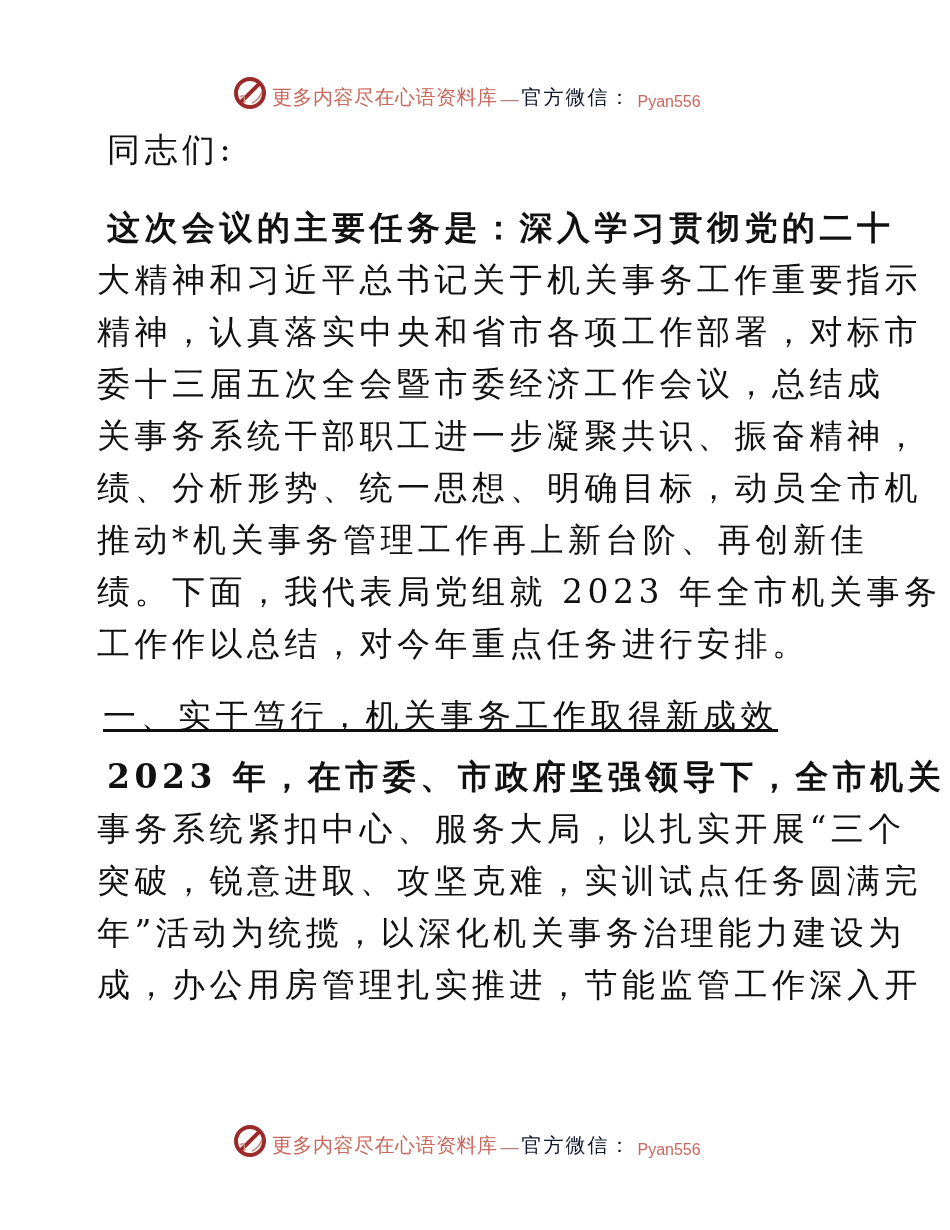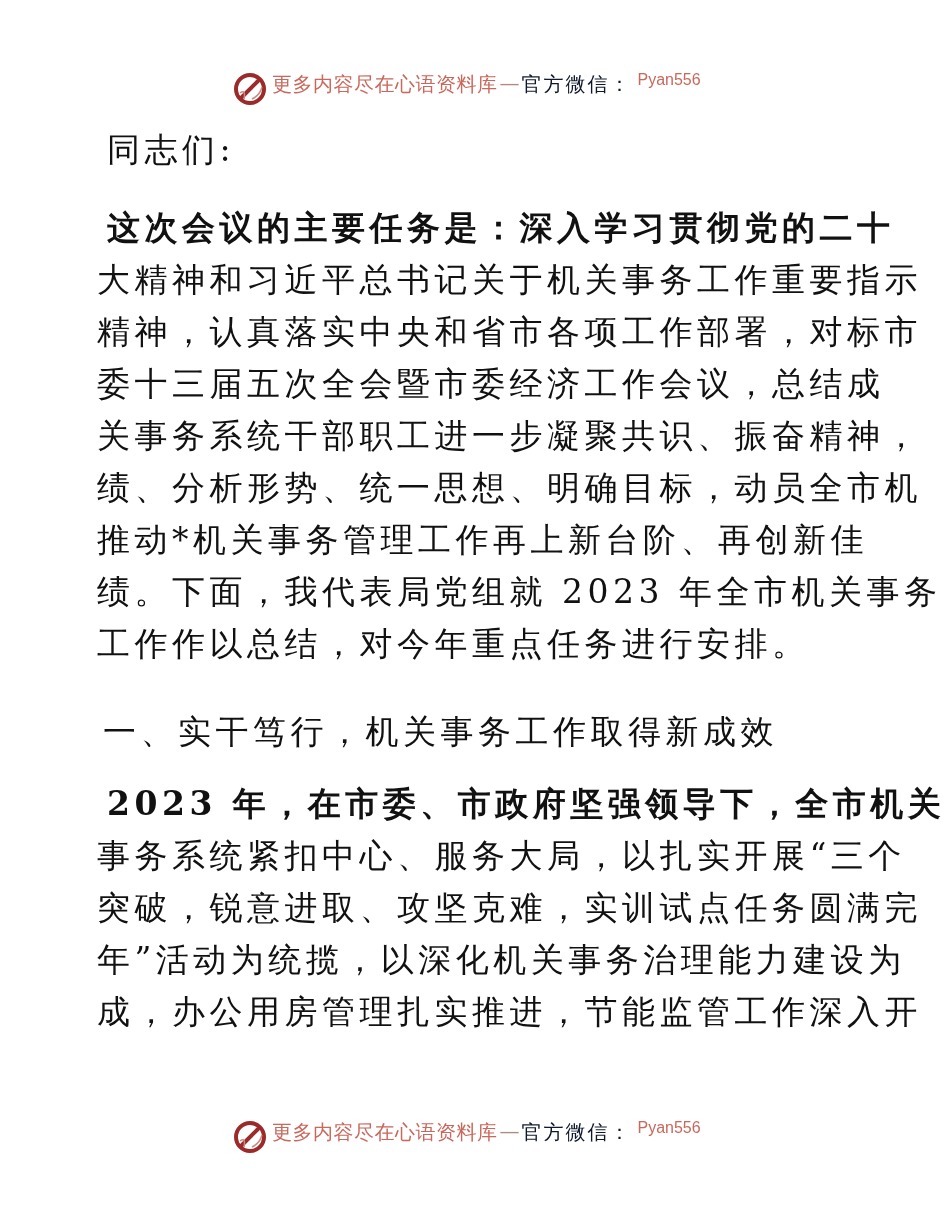--- a/index.html
+++ b/index.html
@@ -13,21 +13,21 @@
       position: relative;
       overflow: hidden;
       font-family: "DejaVu Serif", "Liberation Serif", serif;
       color: #111111;
     }
     .watermark {
       position: absolute;
       left: 232px;
       height: 40px;
       display: flex;
-      align-items: flex-start;
+      align-items: flex-end;
       white-space: nowrap;
     }
     .watermark.top { top: 71px; }
     .watermark.bottom { top: 1119px; }
     .wm-logo {
       width: 36px;
       height: 36px;
       margin-right: 4px;
       display: inline-block;
     }
@@ -64,22 +64,22 @@
       font-size: 33px;
       line-height: 52px;
       letter-spacing: 4.5px;
       margin: 0;
       text-align: justify;
     }
     .greeting { margin-left: 10px; }
     .p1 { margin-top: 26px; }
     .p1 .line, .p2 .line { display: block; white-space: nowrap; }
     .indent1 { padding-left: 10px; font-weight: bold; }
-    .heading { margin-top: 36px; padding-left: 6px; }
-    .p2 { margin-top: 20px; }
+    .heading { margin-top: 20px; padding-left: 6px; text-decoration: underline; }
+    .p2 { margin-top: 9px; }
   </style>
 </head>
 <body>
 
 <div class="watermark top">
   <svg class="wm-logo" viewBox="0 0 36 36">
     <circle cx="18" cy="18" r="14" fill="none" stroke="#9c2a2a" stroke-width="4"></circle>
     <path d="M10 26 L26 10" stroke="#9c2a2a" stroke-width="4" stroke-linecap="round"></path>
     <path d="M8 22 Q14 18 12 28" fill="none" stroke="#c98a80" stroke-width="1.5"></path>
     <path d="M20 28 Q28 24 30 16" fill="none" stroke="#c98a80" stroke-width="1.5"></path>

